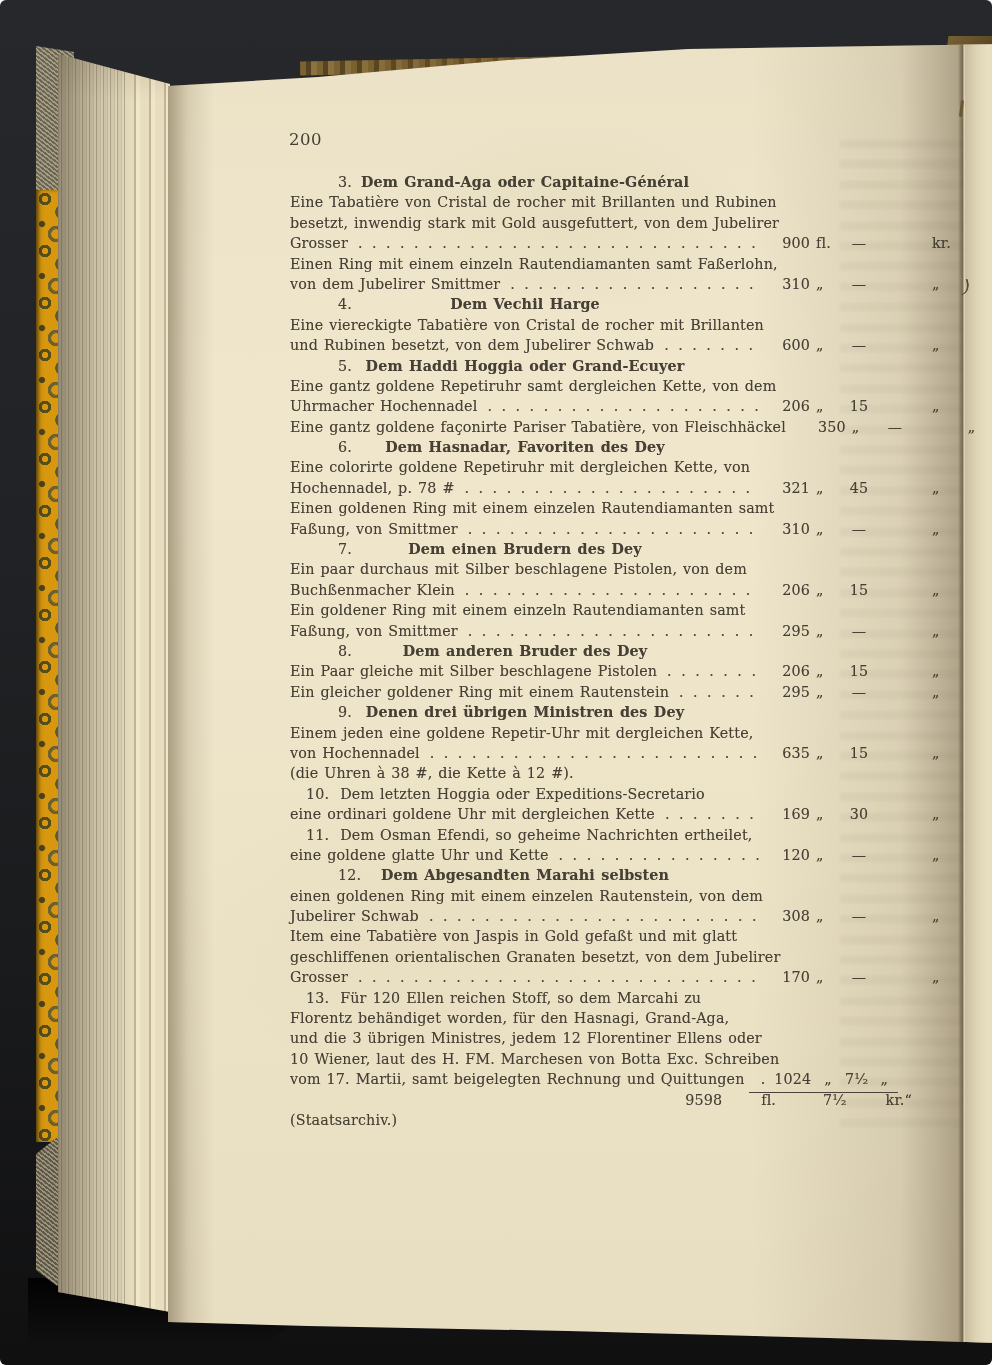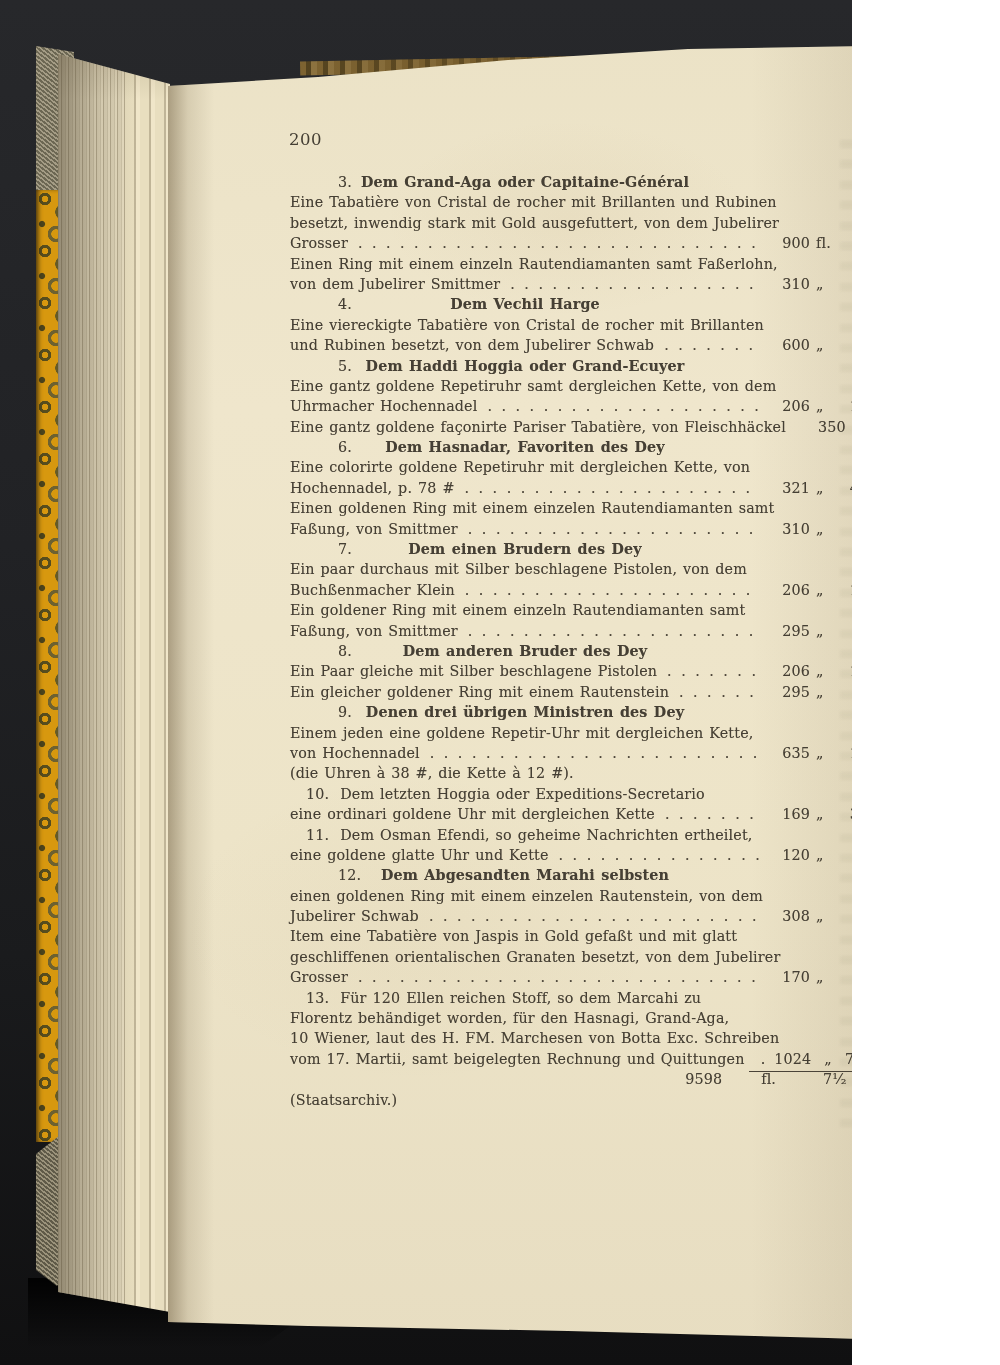--- a/index.html
+++ b/index.html
@@ -1,19 +1,19 @@
 <!DOCTYPE html>
 <html><head>
 <meta charset="utf-8">
 <style>
   html,body{margin:0;padding:0;}
   body{width:1000px;height:1365px;overflow:hidden;
        font-family:"DejaVu Serif","Liberation Serif",serif;}
-  #scene{position:relative;width:852px;height:1365px;overflow:hidden;
-         background:linear-gradient(180deg,#27282b 0%,#212225 40%,#1a1b1d 70%,#101011 100%);}
+  #scene{position:relative;width:992px;height:1365px;overflow:hidden;
+         background:linear-gradient(180deg,#27282b 0%,#212225 40%,#1a1b1d 70%,#101011 100%);border-radius:6px;}
 
   
   #stack-shadow{position:absolute;left:28px;top:1278px;width:330px;height:70px;
     background:linear-gradient(to bottom,rgba(0,0,0,.92),rgba(0,0,0,0));
     clip-path:polygon(0 0,100% 0,70% 100%,0 100%);}
 
   
   #top-edge-band{position:absolute;left:300px;top:48px;width:700px;height:14px;
     transform:rotate(-1.1deg);transform-origin:right center;
     background:linear-gradient(90deg,rgba(90,70,35,0) 0%,rgba(110,85,40,.65) 35%,rgba(90,68,30,.8) 75%,rgba(60,45,20,.95) 100%),
@@ -345,20 +345,23 @@
         <span class="c-ku">„</span>
       </div>
       <div class="row hi">
         <span class="num">13.</span>
         <span class="title">Für 120 Ellen reichen Stoff, so dem Marcahi zu</span>
       </div>
       <div class="row b">
         <span class="t">Florentz behändiget worden, für den Hasnagi, Grand-Aga,</span>
       </div>
       <div class="row b">
+        <span class="t">und die 3 übrigen Ministres, jedem 12 Florentiner Ellens oder</span>
+      </div>
+      <div class="row b">
         <span class="t">10 Wiener, laut des H. FM. Marchesen von Botta Exc. Schreiben</span>
       </div>
       <div class="row s1">
         <span class="t">vom 17. Martii, samt beigelegten Rechnung und Quittungen</span>
         <span class="fill"></span>
         <span class="cluster">
           <span>.</span>
           <span class="g1">1024</span>
           <span class="g2">„</span>
           <span class="g2">7¹⁄₂</span>

